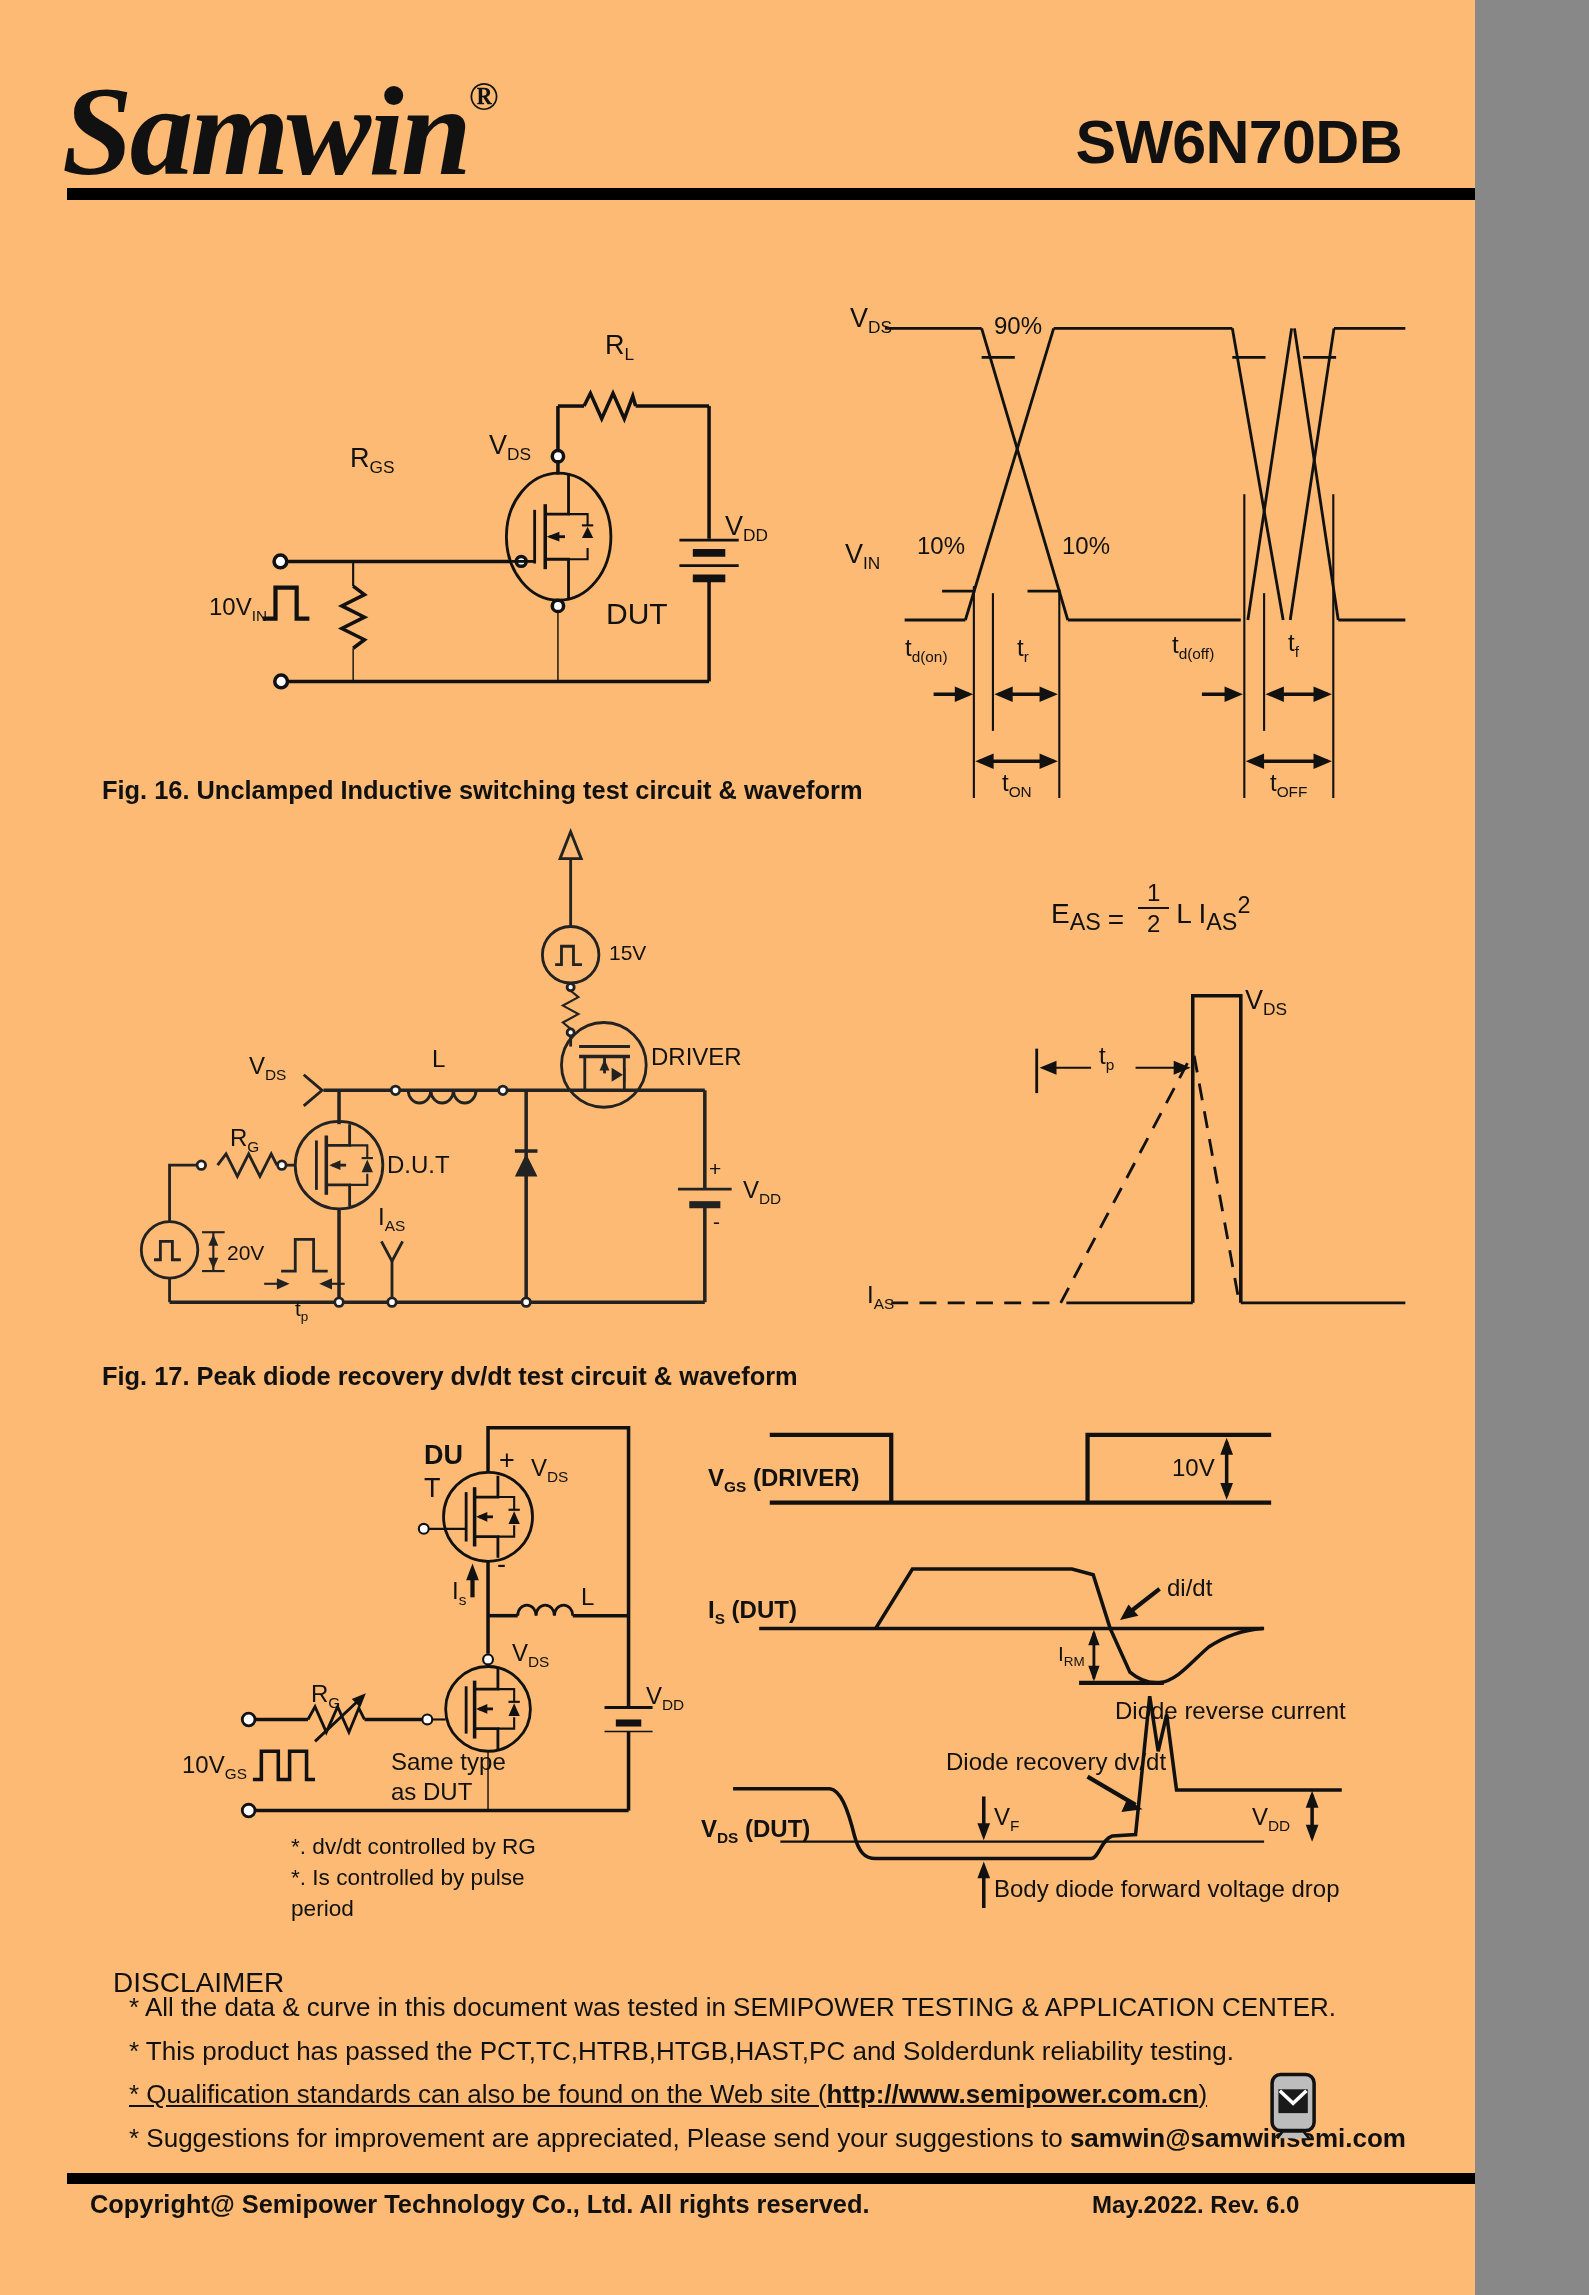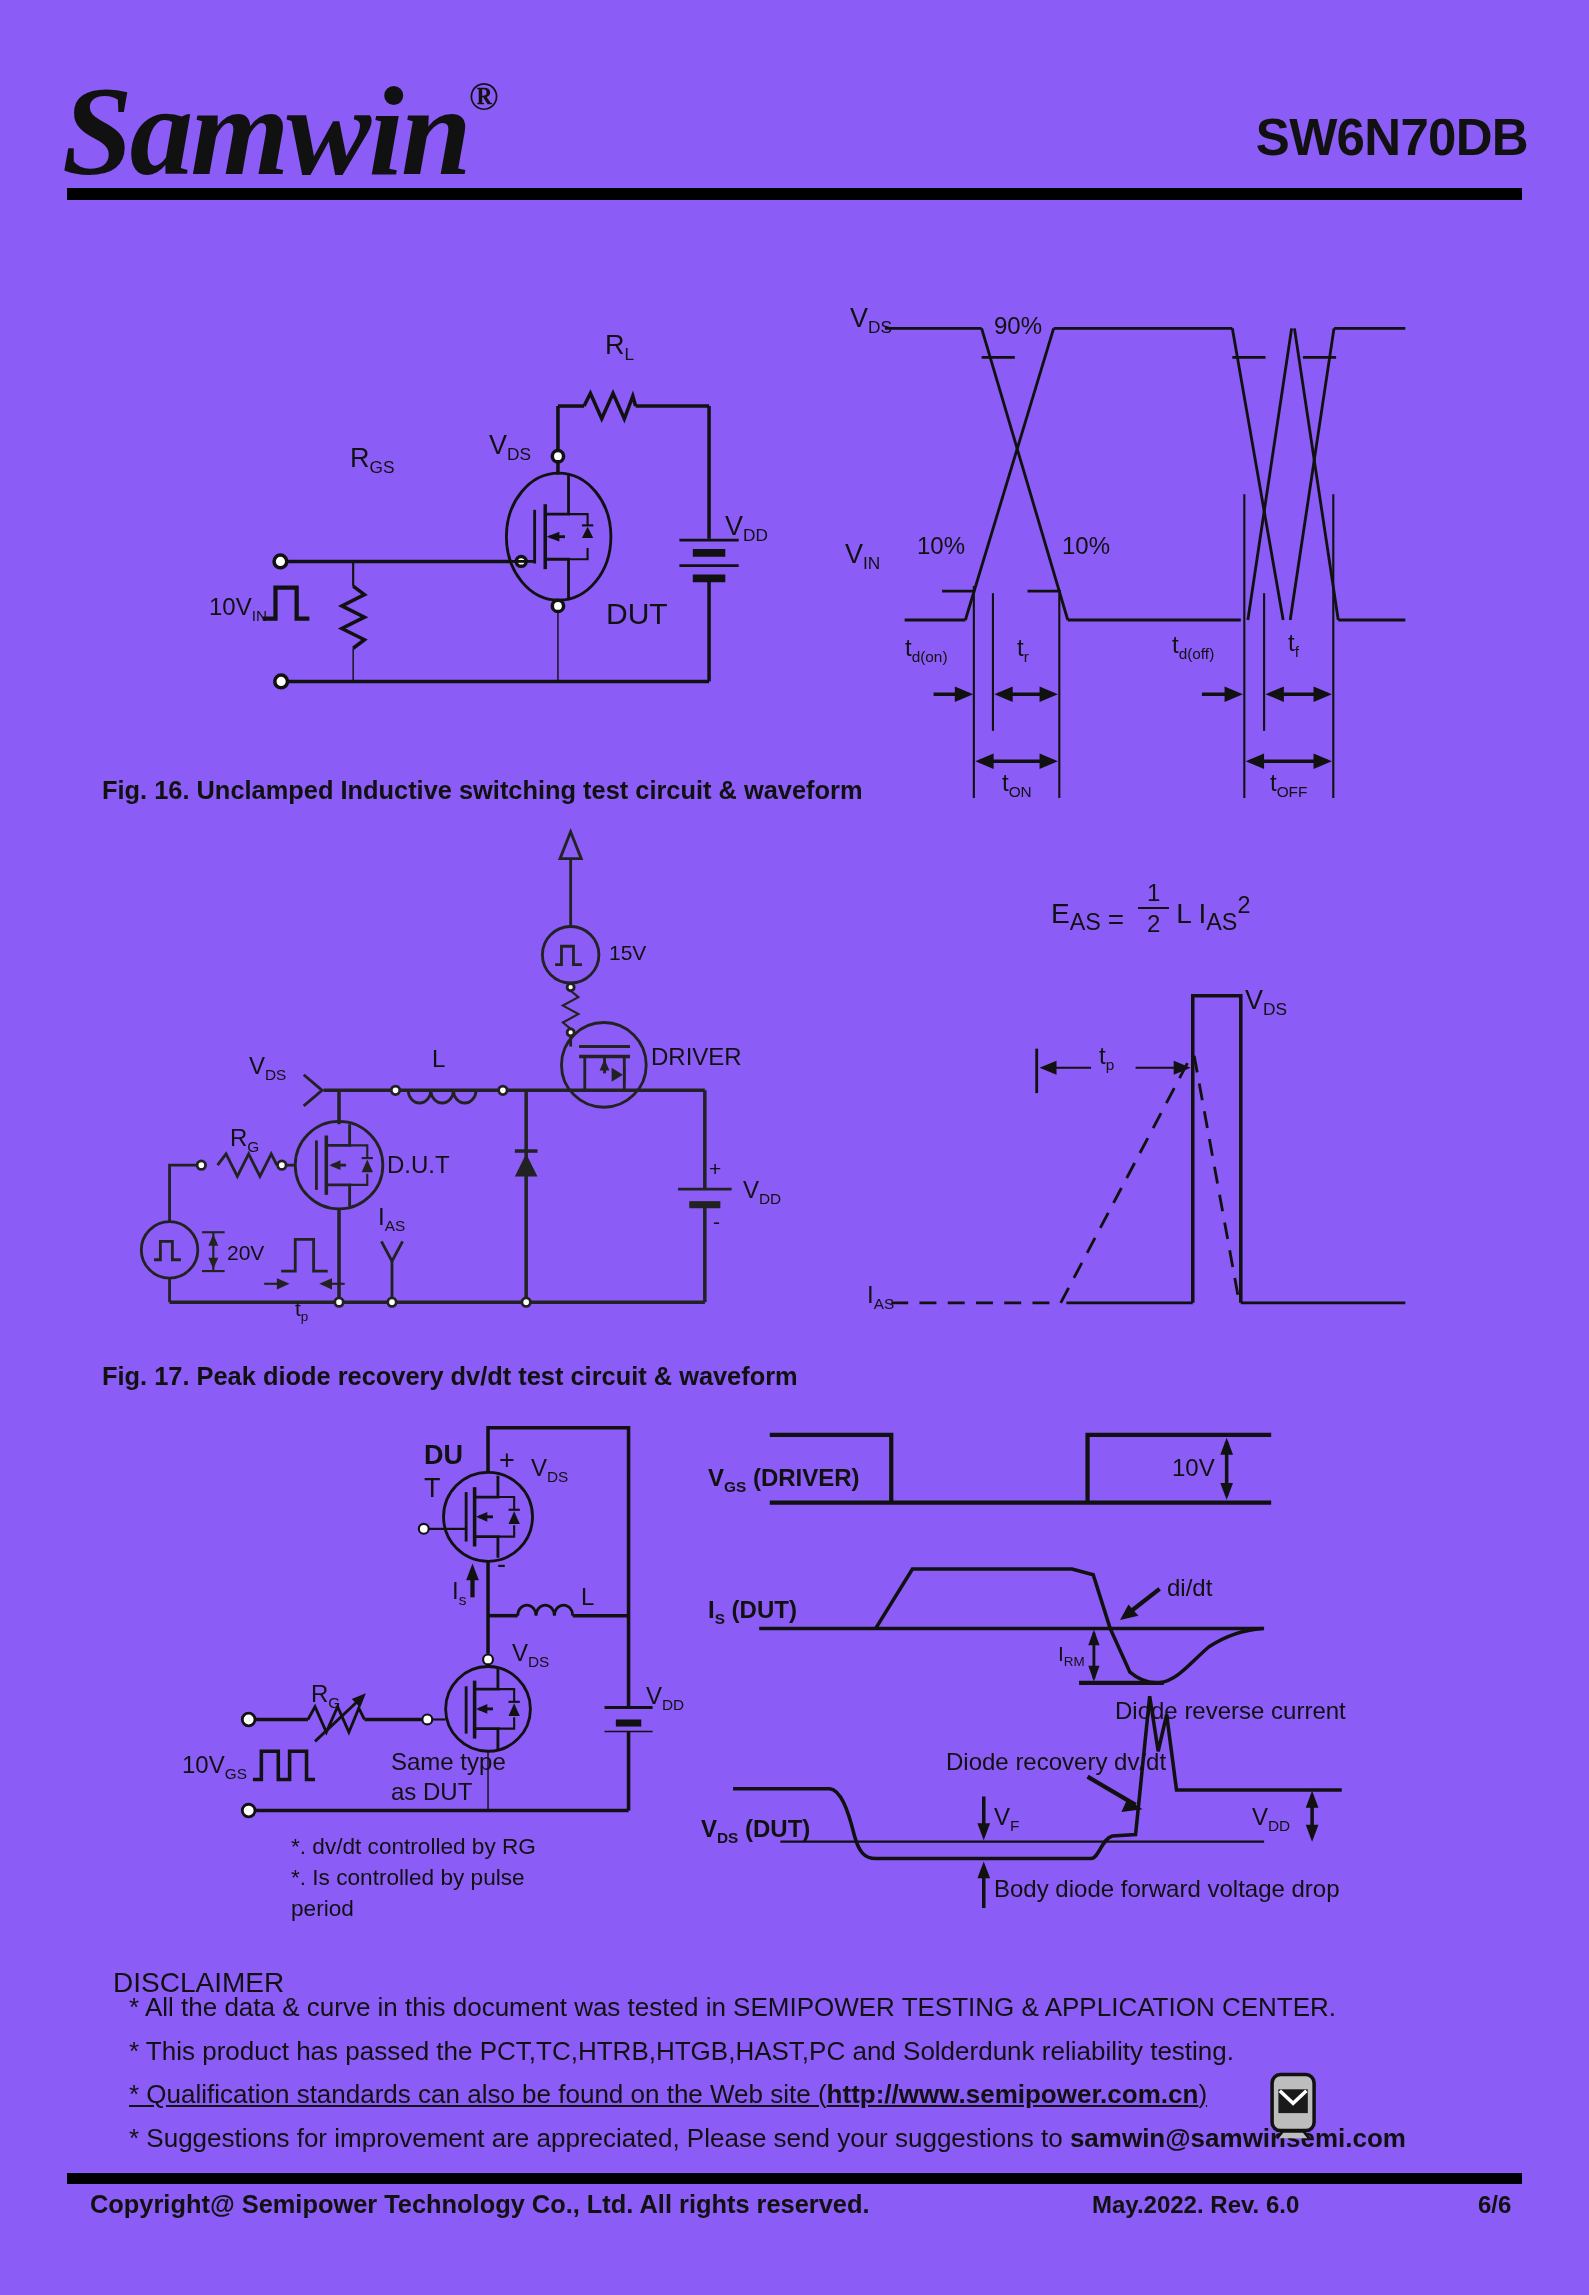--- a/index.html
+++ b/index.html
@@ -1,27 +1,27 @@
 <!DOCTYPE html>
 <html style="font-size:11.3px"><head>
 <meta charset="utf-8">
 <style>
   html,body{margin:0;padding:0;background:#888;}
-  .page{position:relative;width:1589px;height:2295px;background:#8b5cf6;overflow:hidden;
+  .page{position:relative;width:1475px;height:2295px;background:#fdba74;overflow:hidden;
         font-family:"Liberation Sans",sans-serif;color:#111;}
   svg{position:absolute;overflow:visible;}
   .lbl{position:absolute;font-size:27px;color:#111;white-space:nowrap;line-height:1;}
   .lbl sub{font-size:64%;line-height:0;margin-top:48px;}
   .sm{font-size:24px;}
   .xs{font-size:21px;}
   .b{font-weight:bold;}
   .logo{position:absolute;left:62px;top:68px;font-family:"Liberation Serif",serif;
         font-weight:bold;font-style:italic;font-size:127px;line-height:1;letter-spacing:-2.8px;}
   .logo .reg{font-size:40px;vertical-align:64px;font-style:normal;letter-spacing:0;}
-  .part{position:absolute;right:61px;top:112px;font-weight:bold;font-size:51px;line-height:1;letter-spacing:-0.7px;margin-left:42px;}
+  .part{position:absolute;right:73px;top:112px;font-weight:bold;font-size:61px;line-height:1;letter-spacing:-0.7px;margin-left:42px;}
   .rule{position:absolute;left:67px;width:1455px;height:12px;background:#000;}
   .figtitle{position:absolute;font-weight:bold;font-size:25.4px;white-space:nowrap;}
   .frac{display:inline-flex;flex-direction:column;align-items:center;margin:0 7px;font-size:24px;line-height:1.05;}
   .frac .bar{width:31px;height:2.8px;background:#111;margin:1.4px 0;}
   .formula{position:absolute;left:1051px;top:880px;font-size:28px;display:flex;align-items:flex-end;}
   .disc-item{position:absolute;left:129px;font-size:26px;white-space:nowrap;}
   .note{position:absolute;left:291px;font-size:22.6px;white-space:nowrap;}
   .footer-bar{position:absolute;left:67px;top:2173px;width:1455px;height:11.3px;background:#000;}
   .ftxt{position:absolute;font-weight:bold;font-size:25.4px;white-space:nowrap;}
 </style>

